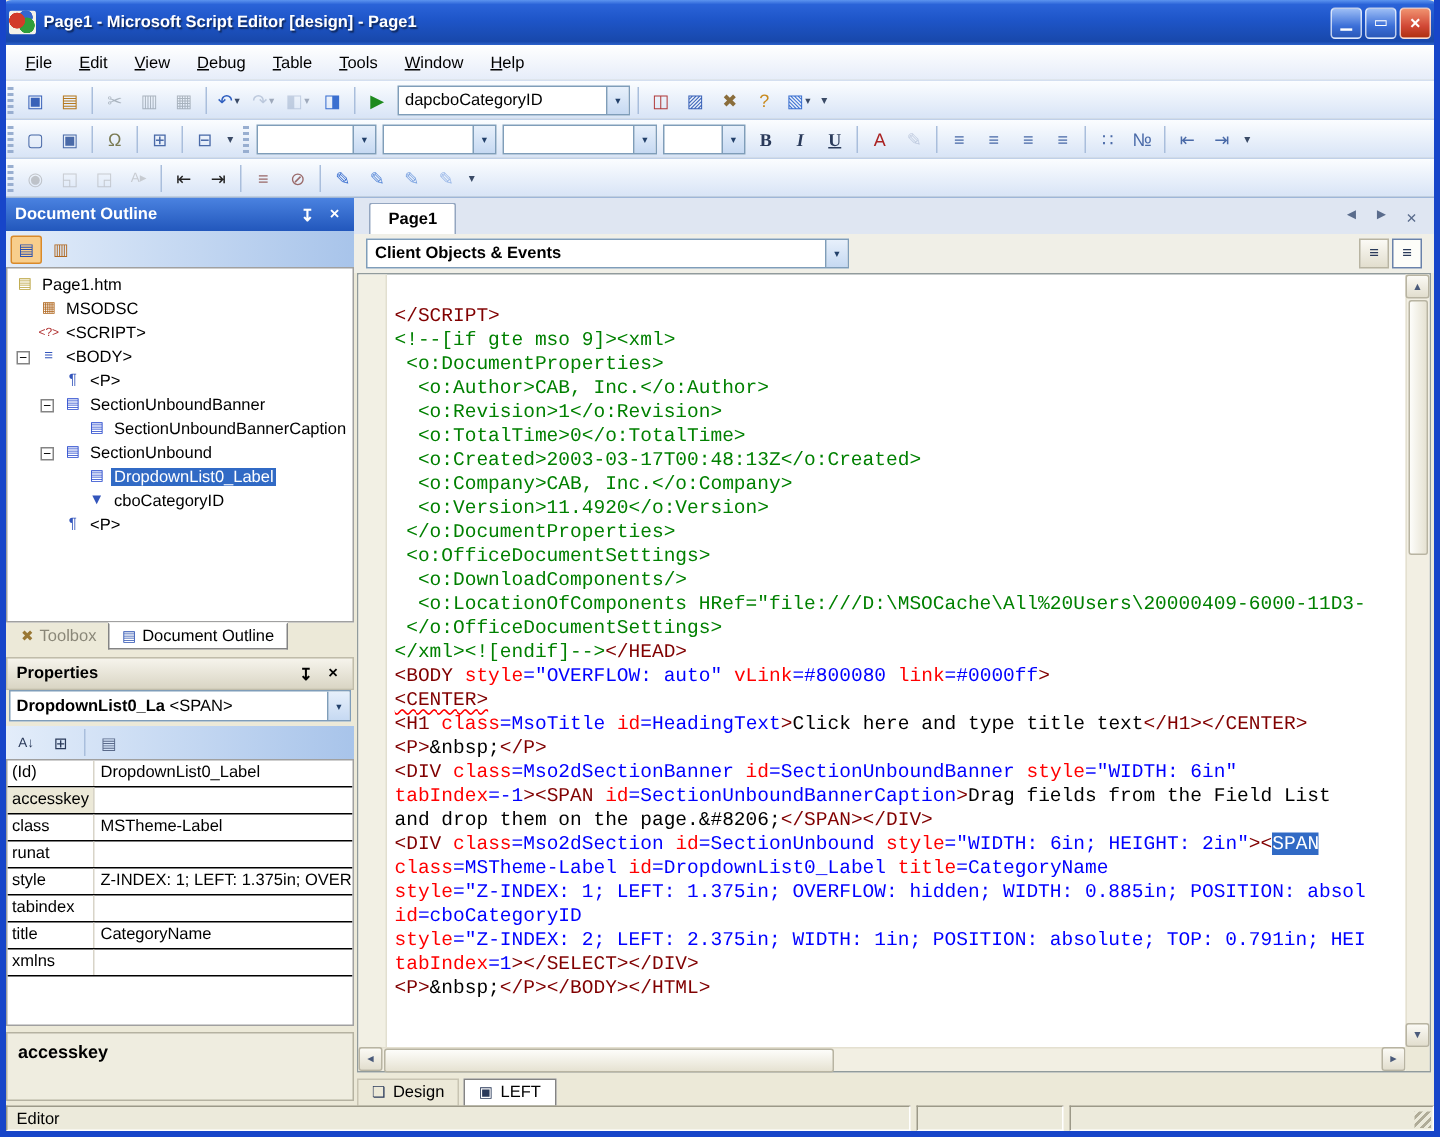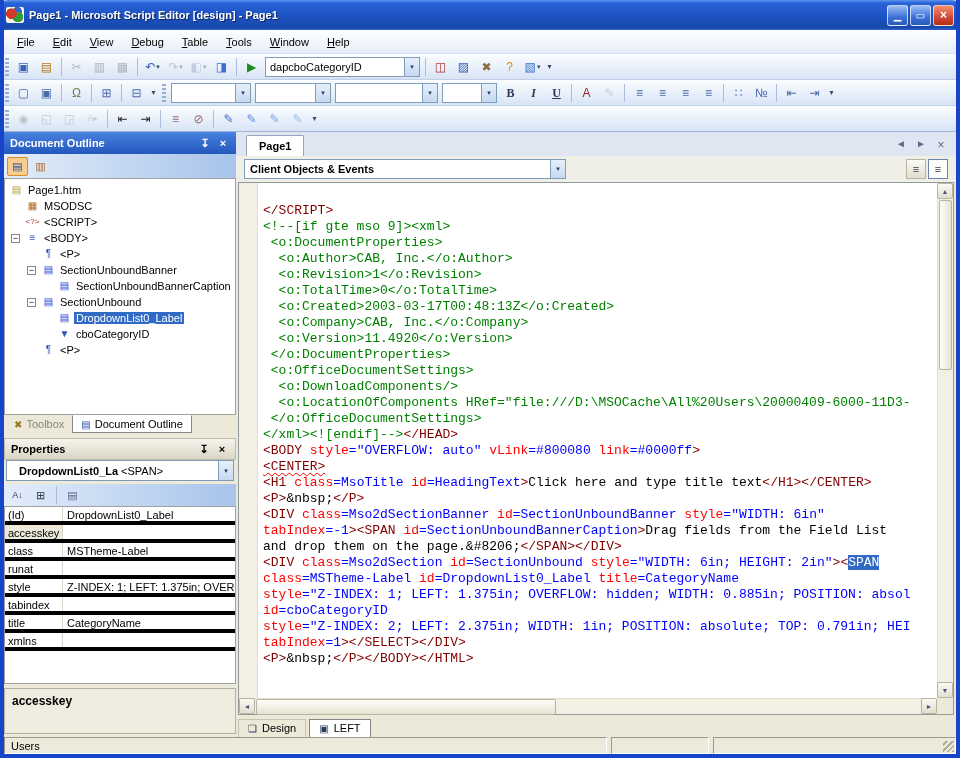--- a/index.html
+++ b/index.html
@@ -63,26 +63,26 @@
   .ticon{width:15px;flex:none;text-align:center;font-size:10px;line-height:1;}
   .tlabel{padding:0 2px;margin-left:2px;}
   .tlabel.selected{background:#316ac5;color:#fff;}
   .panel-tabs{position:absolute;left:0;right:0;top:283px;height:19px;display:flex;align-items:flex-start;padding-left:2px;}
   .ptab{height:18px;display:flex;align-items:center;gap:4px;padding:0 8px;box-sizing:border-box;}
   .ptab.active{background:#fff;border:1px solid #848484;border-top-color:#fff;}
   .ptab.inactive{color:#8a8778;}
   .ptab .picon{font-size:10px;}
   .pr-selector{position:absolute;left:2px;right:2px;top:328px;height:21px;background:#fff;border:1px solid #7f9db9;
     box-sizing:border-box;display:flex;align-items:center;overflow:hidden;}
-  .pr-selector .nm{font-weight:bold;padding-left:12px;white-space:pre;}
+  .pr-selector .nm{font-weight:bold;padding-left:4px;white-space:pre;}
   .pr-selector .tp{white-space:pre;}
   .pr-toolbar{position:absolute;left:0;right:0;top:352px;height:22px;display:flex;align-items:center;gap:2px;
     padding:0 3px;background:linear-gradient(90deg,#e3edfa,#a8c4ea);}
   .pgrid{position:absolute;left:0;right:0;top:374px;height:178px;background:#fff;border:1px solid #a0a0a0;box-sizing:border-box;overflow:hidden;}
-  .prow{height:18px;display:flex;border-bottom:4px solid #000000;box-sizing:border-box;}
+  .prow{height:18px;display:flex;border-bottom:1px solid #000000;box-sizing:border-box;}
   .pname{width:58px;flex:none;padding:2px 0 0 3px;border-right:1px solid #d8d4c8;box-sizing:border-box;overflow:hidden;white-space:nowrap;}
   .prow.sel .pname{background:#ece9d8;}
   .pval{flex:1;padding:2px 0 0 4px;overflow:hidden;white-space:nowrap;}
   .phelp{position:absolute;left:0;right:0;top:556px;height:46px;background:#efede0;border:1px solid #b5b2a1;
     box-sizing:border-box;padding:5px 7px;}
   .phelp .ht{font-weight:bold;font-size:12px;}
   
   .editor{position:absolute;left:236px;right:4px;top:132px;bottom:21px;background:#ECE9D8;}
   .etabs{position:absolute;left:0;right:0;top:0;height:24px;background:#dfe6f2;border-bottom:1px solid #94a6c0;
     display:flex;align-items:flex-end;}
@@ -536,21 +536,21 @@
       </span>
       <span class="btab active">
         <span class="picon">▣</span>
         <span>LEFT</span>
       </span>
     </div>
   </div>
 
   <div class="statusbar">
     <span class="spanel sp1">
-      <span>Users</span>
+      <span>Editor</span>
     </span>
     <span class="spanel sp2"></span>
     <span class="spanel sp3">
       <span class="gripcorner"></span>
     </span>
   </div>
 
   <div class="frame"></div>
 </div>
 

